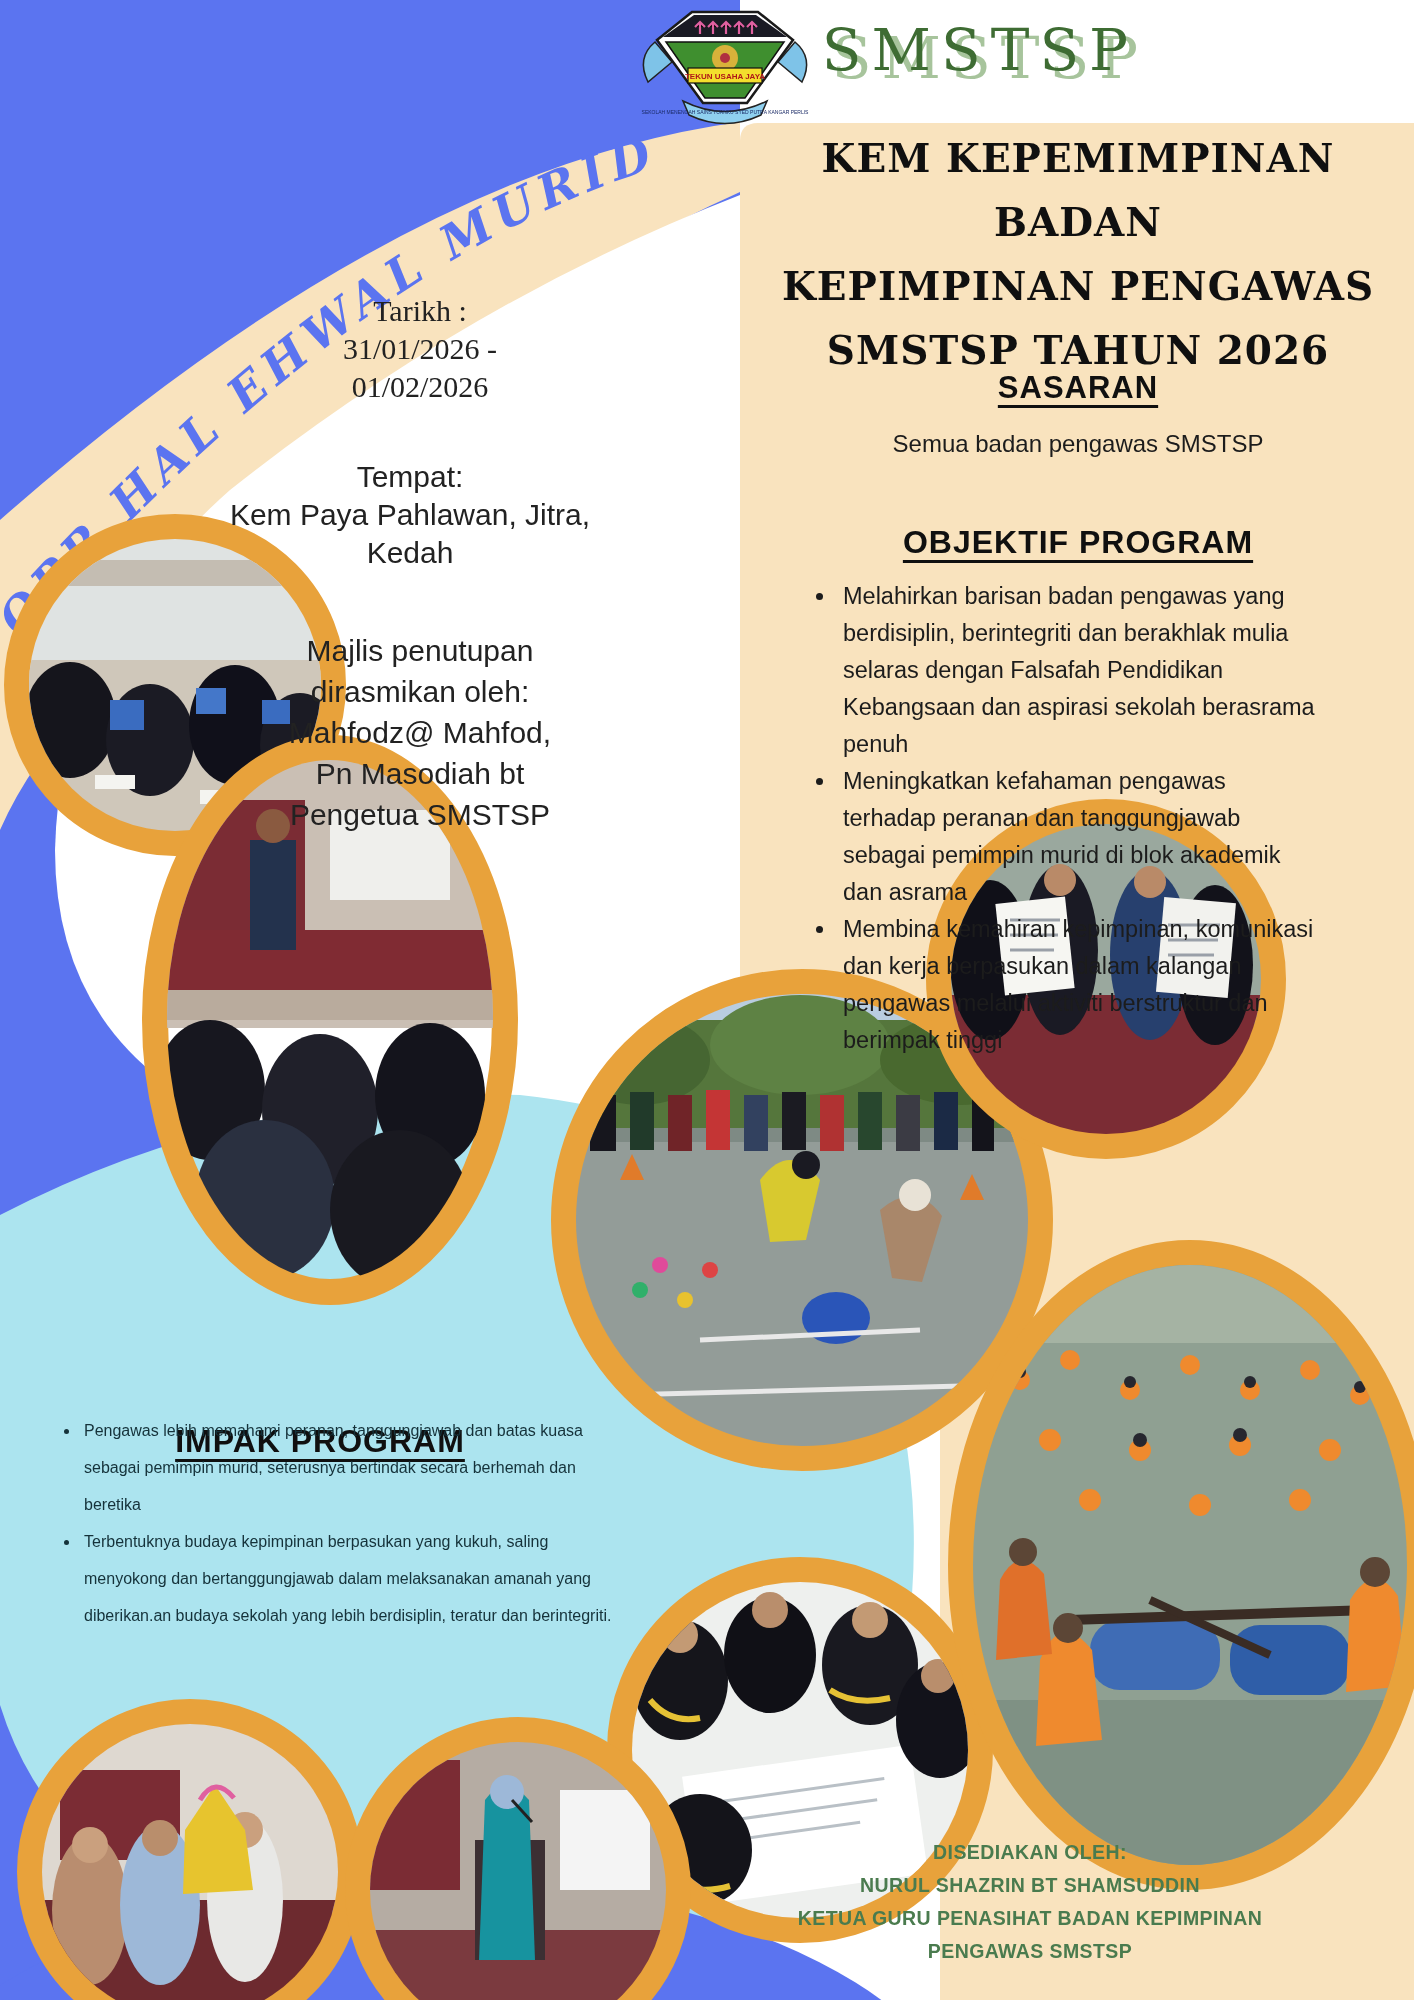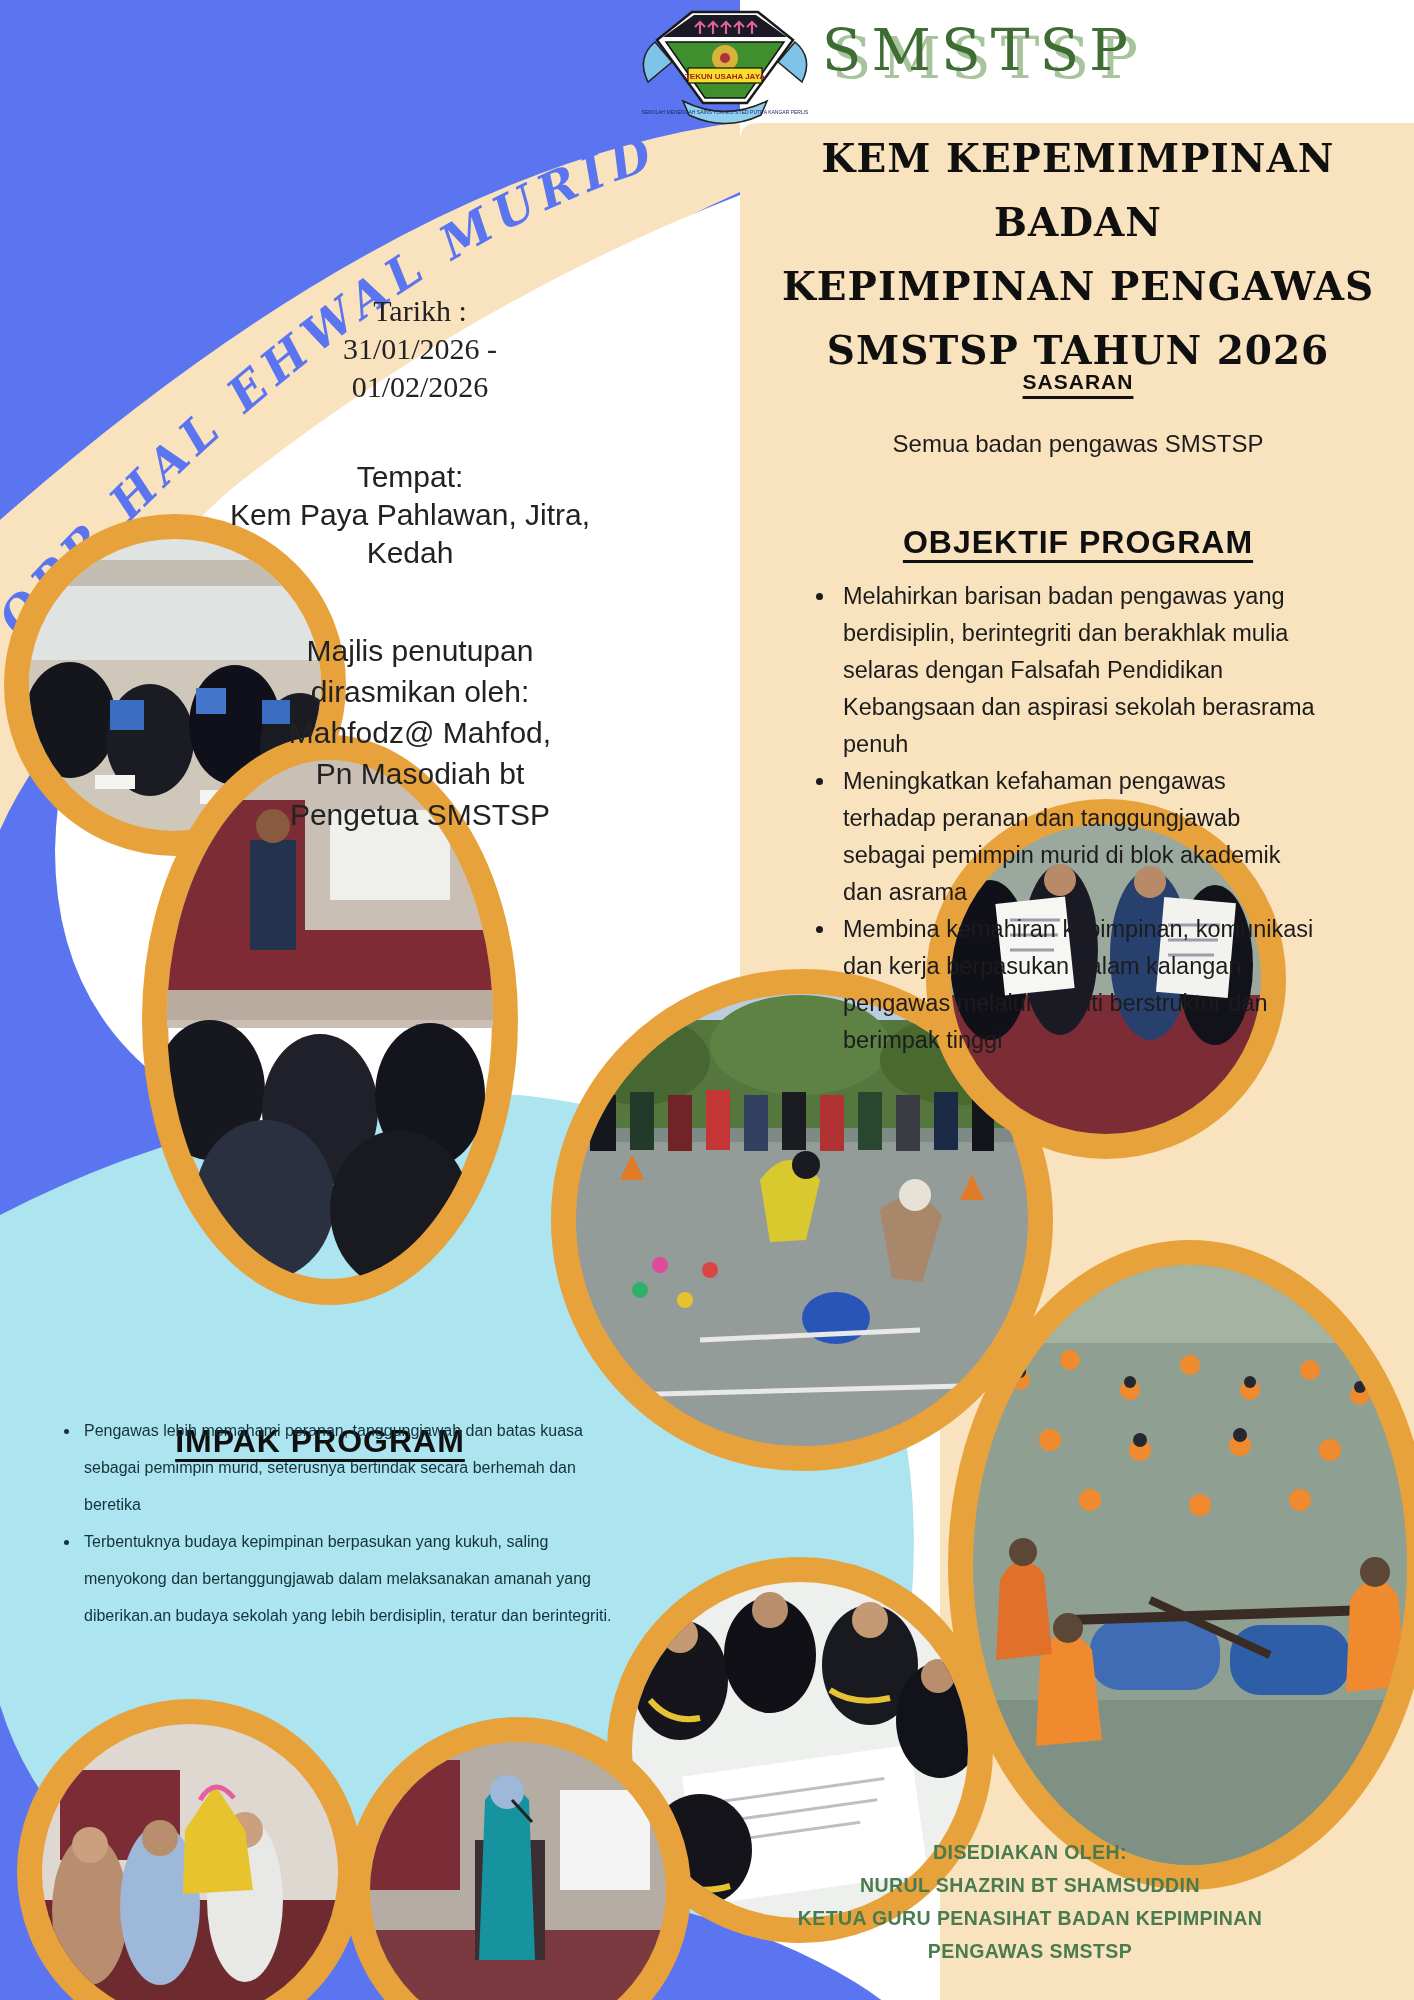--- a/index.html
+++ b/index.html
@@ -23,21 +23,21 @@
   }
   
   .title-block{
     left:748px; top:126px; width:660px; font-family:"DejaVu Serif", serif;
     font-weight:bold; font-size:39px; line-height:64px; letter-spacing:1px; color:#101010;
   }
   .h-underline{
     font-weight:bold; color:#101010;
     text-decoration:underline; text-decoration-thickness:3px; text-underline-offset:7px;
   }
-  .sasaran-h{left:748px; top:370px; width:660px; font-size:21px; letter-spacing:1px;}
+  .sasaran-h{left:748px; top:370px; width:660px; font-size:31px; letter-spacing:1px;}
   .sasaran-t{left:748px; top:430px; width:660px; font-size:24px;}
   .objektif-h{left:748px; top:508px; width:660px; font-size:32px; letter-spacing:1px;margin-top:16px;}
   ul.blist{margin:12px; padding:0 0 0 30px; list-style:disc;}
   .objektif-l{left:795px; top:566px; width:480px; font-size:23.5px; line-height:37px;}
   .objektif-l li{margin:0; padding-left:6px;}
   
   .detail{font-size:30px; line-height:38px; color:#222;}
   .date-b{left:250px; top:292px; width:340px;font-family:Liberation Serif, serif;}
   .venue-b{left:180px; top:458px; width:460px;}
   .close-b{left:230px; top:630px; width:380px; line-height:41px;}

